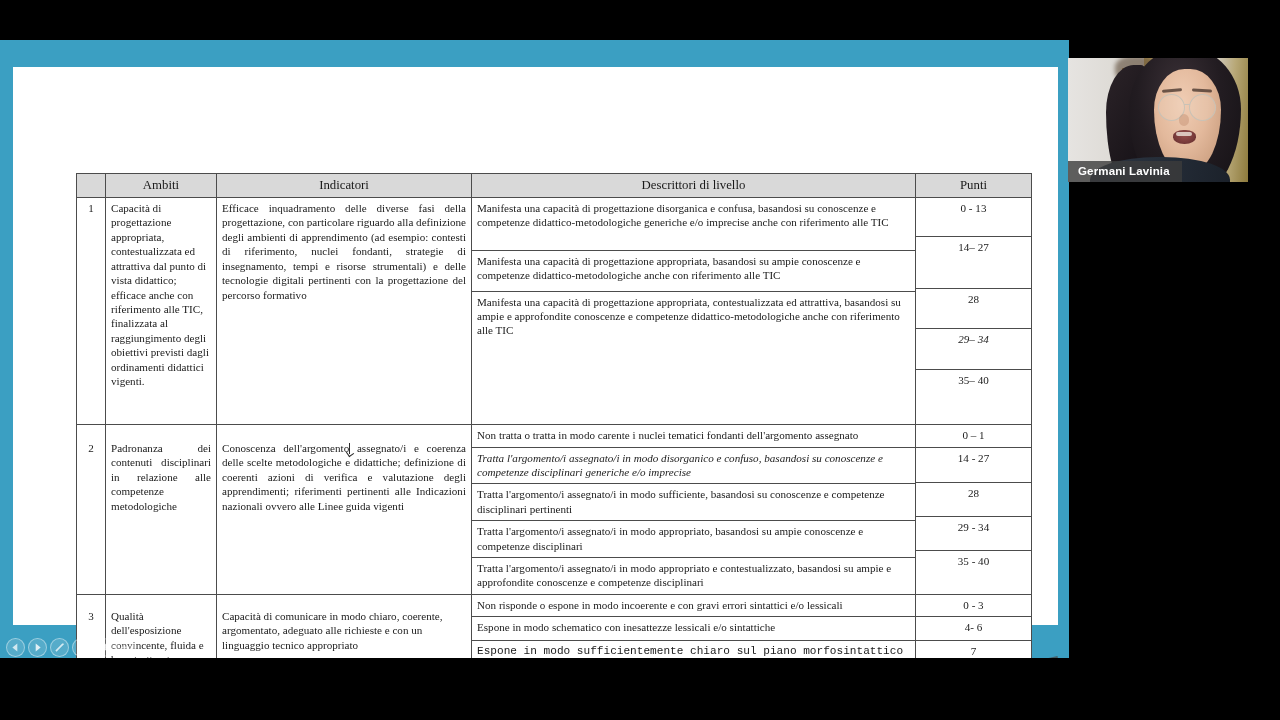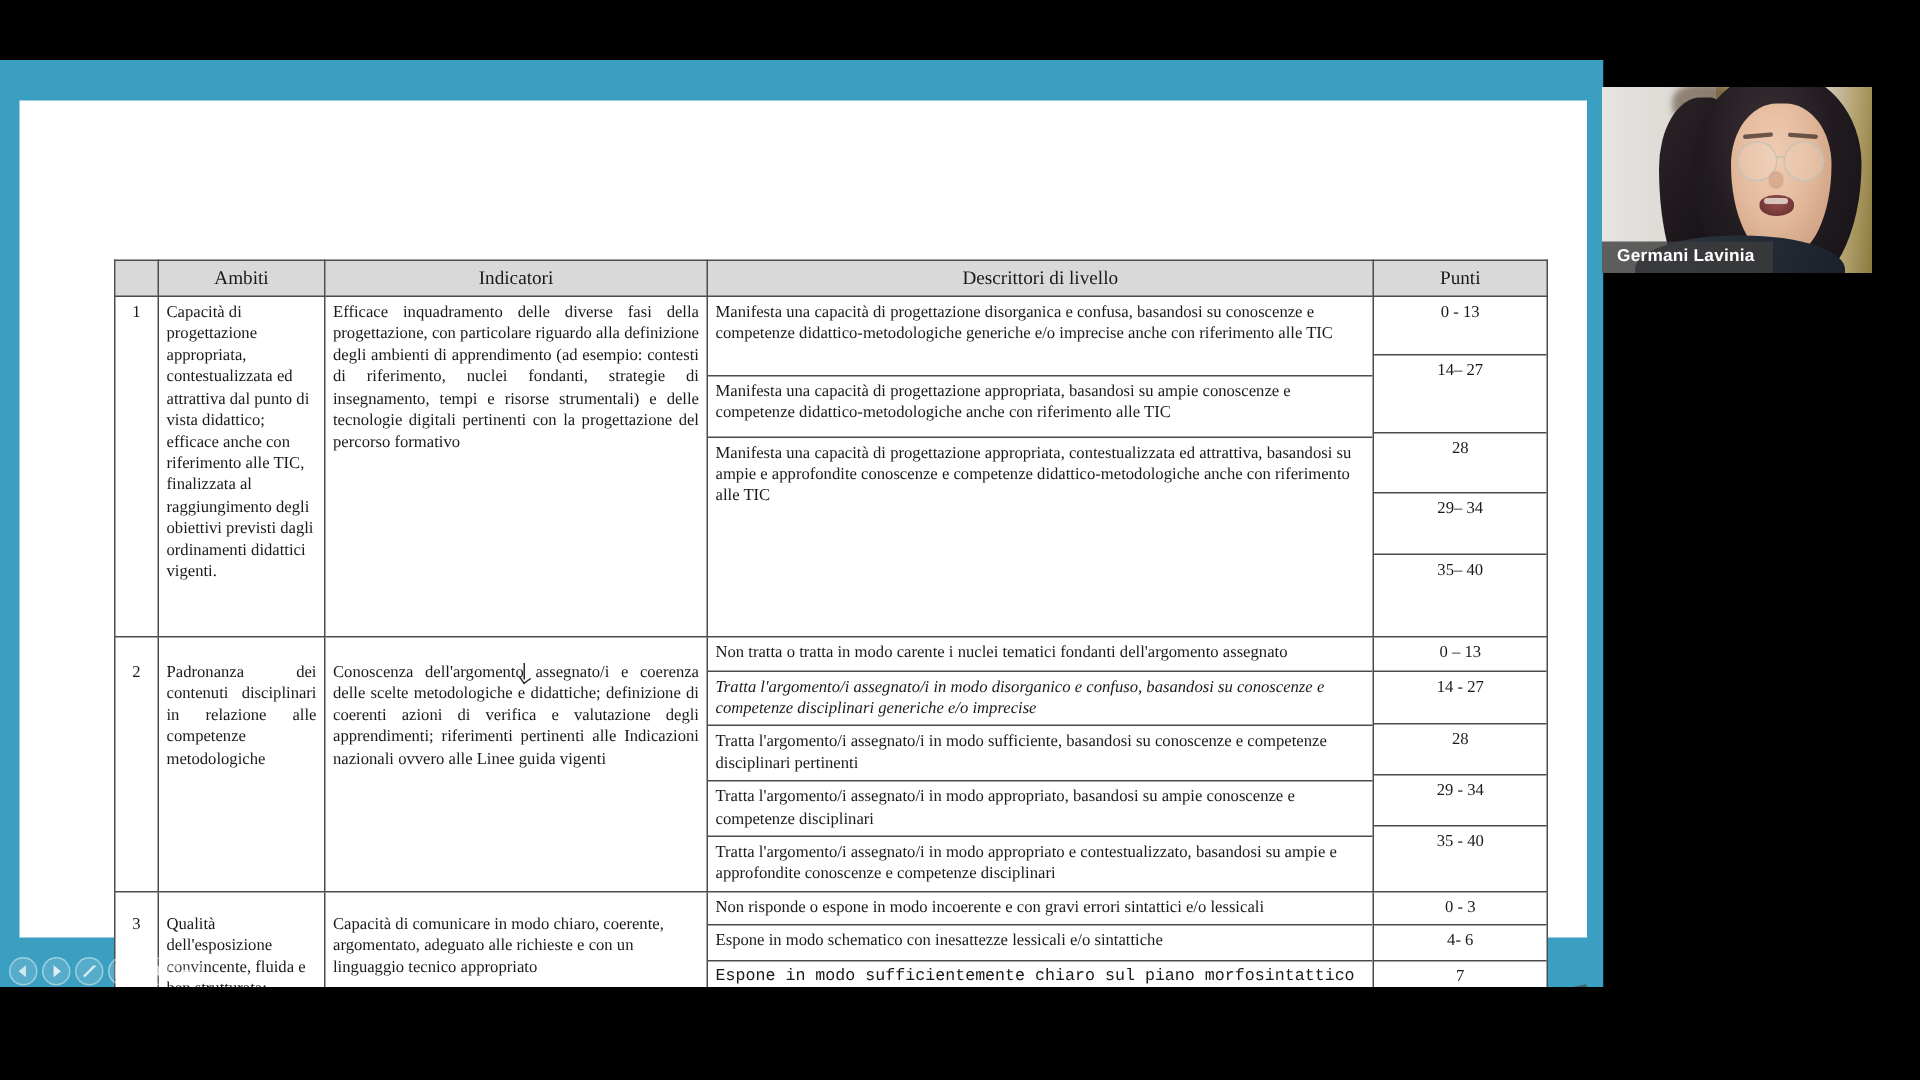--- a/index.html
+++ b/index.html
@@ -394,21 +394,21 @@
                       <tr>
                         <td class="punti" style="height:38px;">0 - 13</td>
                       </tr>
                   <tr>
                         <td class="punti" style="height:52px;">14– 27</td>
                       </tr>
                   <tr>
                         <td class="punti" style="height:40px;">28</td>
                       </tr>
                   <tr>
-                        <td class="punti" style="height:41px;">29– 34</td>
+                        <td class="punti" style="height:41px;font-style:italic;">29– 34</td>
                       </tr>
                   <tr>
                         <td class="punti" style="height:55px;">35– 40</td>
                       </tr>
                 </tbody>
                   </table>
               </td>
             </tr>
 
             <tr>
@@ -433,21 +433,21 @@
                   <tr>
                         <td class="descr" style="height:33px;">Tratta l'argomento/i assegnato/i in modo appropriato e contestualizzato, basandosi su ampie e approfondite conoscenze e competenze disciplinari</td>
                       </tr>
                 </tbody>
                   </table>
               </td>
               <td class="punti" style="padding:0;">
                 <table class="sub">
                   <tbody>
                       <tr>
-                        <td class="punti" style="height:22px;">0 – 13</td>
+                        <td class="punti" style="height:22px;">0 – 1</td>
                       </tr>
                   <tr>
                         <td class="punti" style="height:35px;">14 - 27</td>
                       </tr>
                   <tr>
                         <td class="punti" style="height:34px;">28</td>
                       </tr>
                   <tr>
                         <td class="punti" style="height:34px;">29 - 34</td>
                       </tr>

